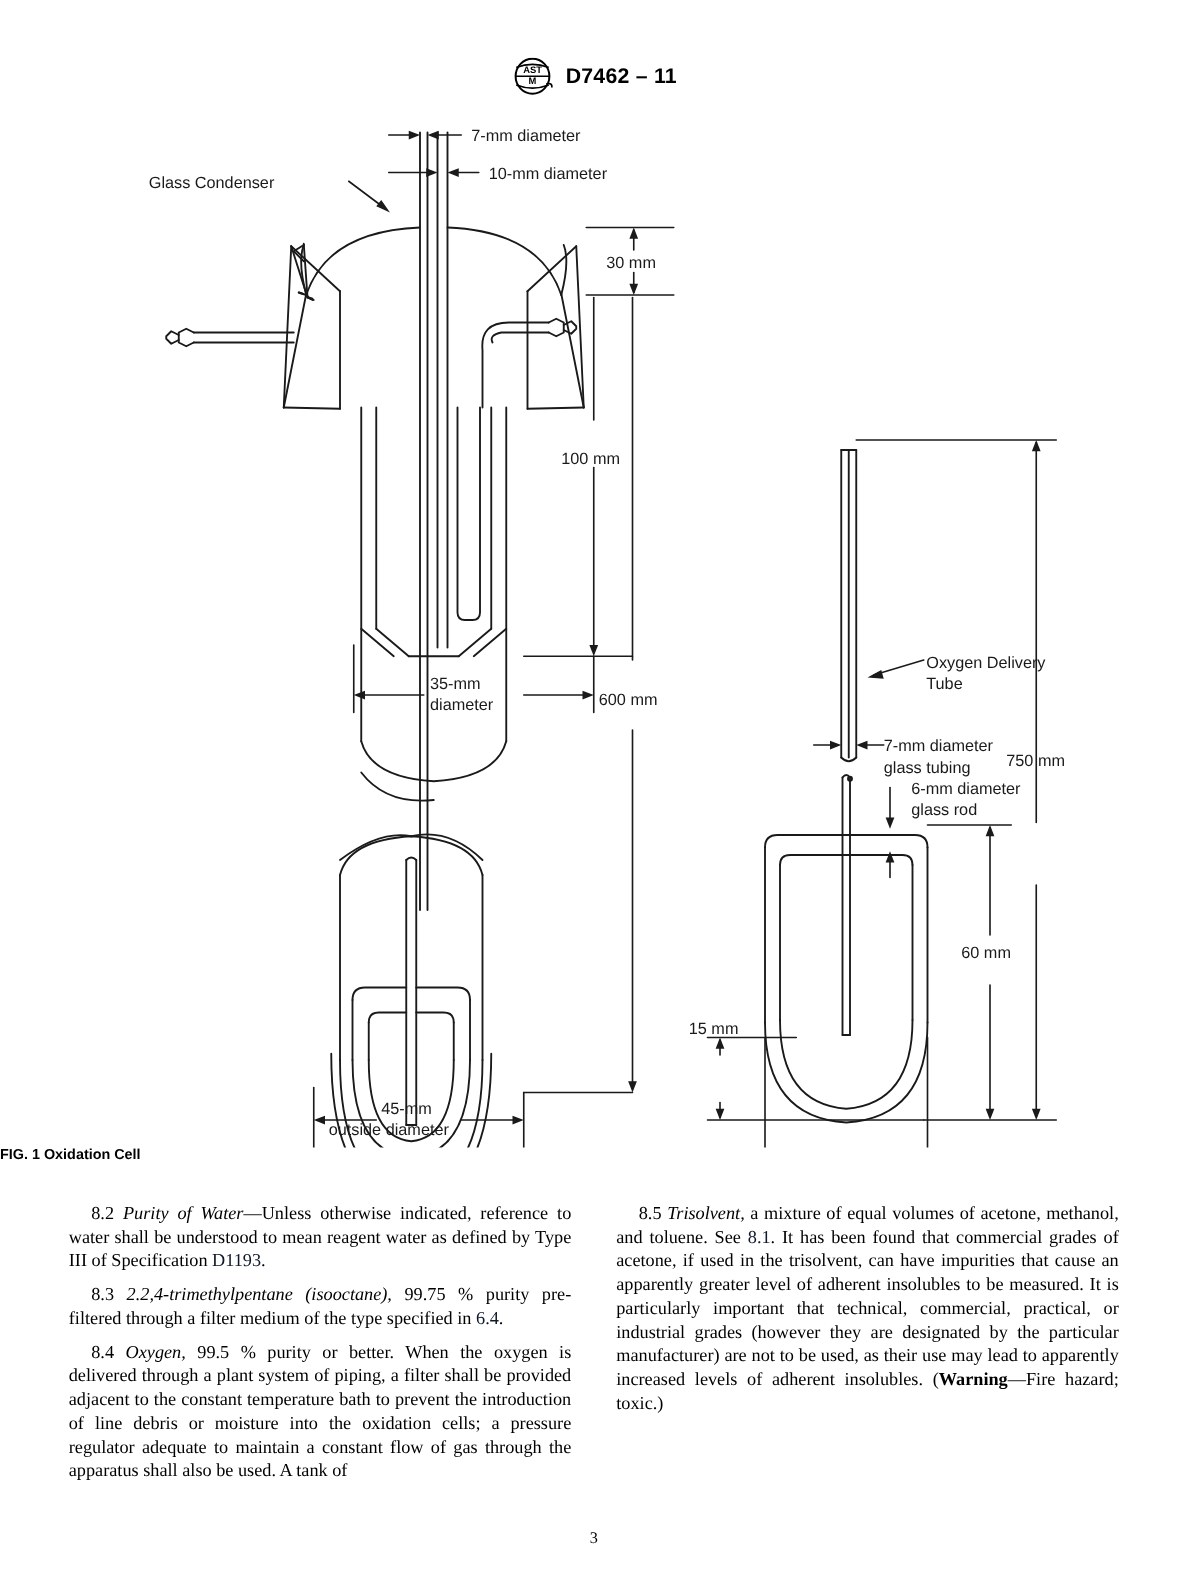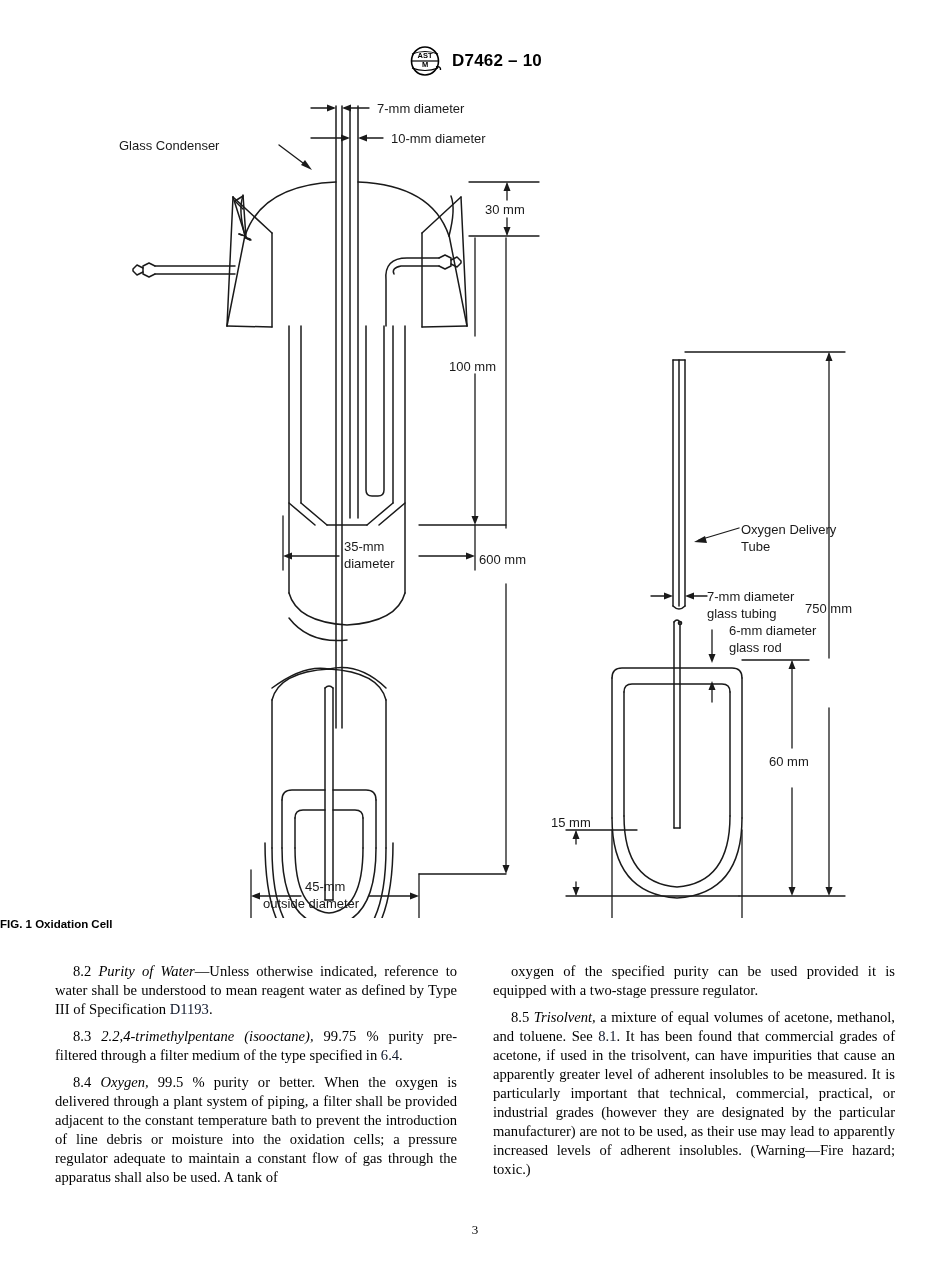--- a/index.html
+++ b/index.html
@@ -68,21 +68,21 @@
     font-size: 14.6px;
     line-height: 1.30;
     text-align: justify;
   }
   .para {
     margin: 0 0 8px 0;
     text-indent: 18px;
   }
   .para:last-child { margin-bottom: 0; }
   .ital { font-style: italic; }
-  .bold { font-weight: normal; }
+  .bold { font-weight: bold; }
   .xref { color: #0f172a; }
   #page-number {
     position: absolute;
     top: 1222px;
     left: 0;
     width: 950px;
     text-align: center;
     font-size: 13px;
   }
   .dim-text {
@@ -99,21 +99,21 @@
     <svg id="astm-logo" width="34" height="30" viewBox="0 0 34 30" xmlns="http://www.w3.org/2000/svg">
       <ellipse cx="17" cy="15" rx="13.5" ry="14" fill="none" stroke="#000" stroke-width="1.6"></ellipse>
       <path d="M4 8 Q17 3 30 8" fill="none" stroke="#000" stroke-width="1.2"></path>
       <path d="M3.2 15 H30.8" stroke="#000" stroke-width="1.2"></path>
       <path d="M4 22 Q17 27 30 22" fill="none" stroke="#000" stroke-width="1.2"></path>
       <text x="17" y="12" font-family="Liberation Sans, sans-serif" font-size="7.5" font-weight="bold" text-anchor="middle" fill="#000">AST</text>
       <text x="17" y="21" font-family="Liberation Sans, sans-serif" font-size="7.5" font-weight="bold" text-anchor="middle" fill="#000">M</text>
       <path d="M28 21 Q33 20 32.5 24" fill="none" stroke="#000" stroke-width="1.4"></path>
     </svg>
   </span>
-  <span id="doc-designation">D7462 – 10</span>
+  <span id="doc-designation">D7462 – 11</span>
 </div>
 
 <div id="figure-area">
 <svg id="figure-svg" width="950" height="830" viewBox="0 0 950 830" xmlns="http://www.w3.org/2000/svg">
   <g fill="none" stroke="#1a1a1a" stroke-width="1.5" stroke-linejoin="round" stroke-linecap="round">
 
     <g>
       <line x1="297" y1="18" x2="297" y2="640"></line>
       <line x1="303" y1="18" x2="303" y2="640"></line>
     </g>
@@ -395,18 +395,17 @@
 
 <div id="fig-caption">FIG. 1 Oxidation Cell</div>
 
 <div id="body-text">
   <div class="text-column" id="col-left">
       <div class="para"><span>8.2</span><span> </span><span class="ital">Purity of Water</span><span>—Unless otherwise indicated, reference to water shall be understood to mean reagent water as defined by Type III of Specification </span><span class="xref">D1193</span><span>.</span></div>
       <div class="para"><span>8.3</span><span> </span><span class="ital">2.2,4-trimethylpentane (isooctane),</span><span> 99.75 % purity pre-filtered through a filter medium of the type specified in </span><span class="xref">6.4</span><span>.</span></div>
       <div class="para"><span>8.4</span><span> </span><span class="ital">Oxygen,</span><span> 99.5 % purity or better. When the oxygen is delivered through a plant system of piping, a filter shall be provided adjacent to the constant temperature bath to prevent the introduction of line debris or moisture into the oxidation cells; a pressure regulator adequate to maintain a constant flow of gas through the apparatus shall also be used. A tank of</span></div>
     </div>
   <div class="text-column" id="col-right">
-      <div class="para"><span>oxygen of the specified purity can be used provided it is equipped with a two-stage pressure regulator.</span></div>
       <div class="para"><span>8.5</span><span> </span><span class="ital">Trisolvent,</span><span> a mixture of equal volumes of acetone, methanol, and toluene. See </span><span class="xref">8.1</span><span>. It has been found that commercial grades of acetone, if used in the trisolvent, can have impurities that cause an apparently greater level of adherent insolubles to be measured. It is particularly important that technical, commercial, practical, or industrial grades (however they are designated by the particular manufacturer) are not to be used, as their use may lead to apparently increased levels of adherent insolubles. (</span><span class="bold">Warning</span><span>—Fire hazard; toxic.)</span></div>
     </div>
 </div>
 
 <div id="page-number">3</div>
 
 </body></html>

